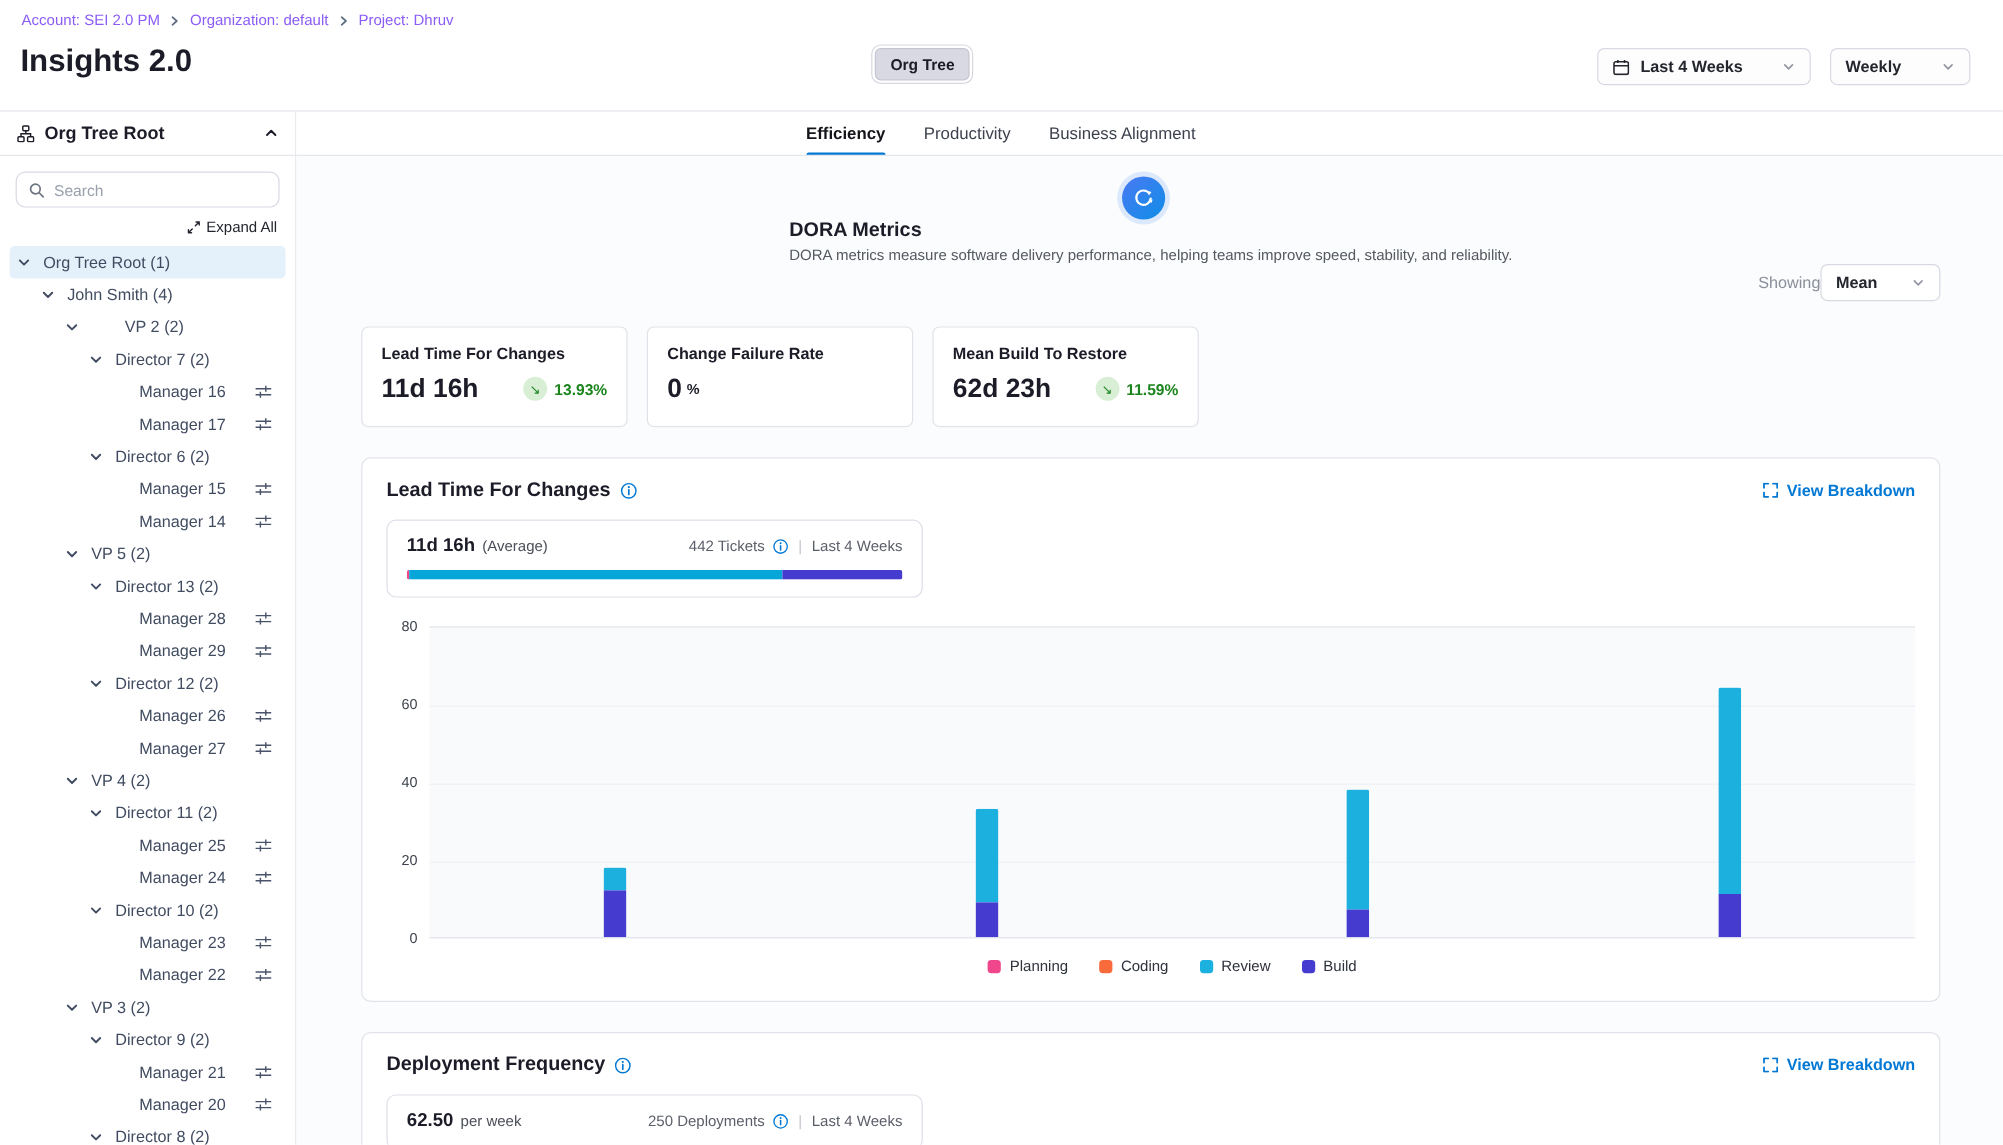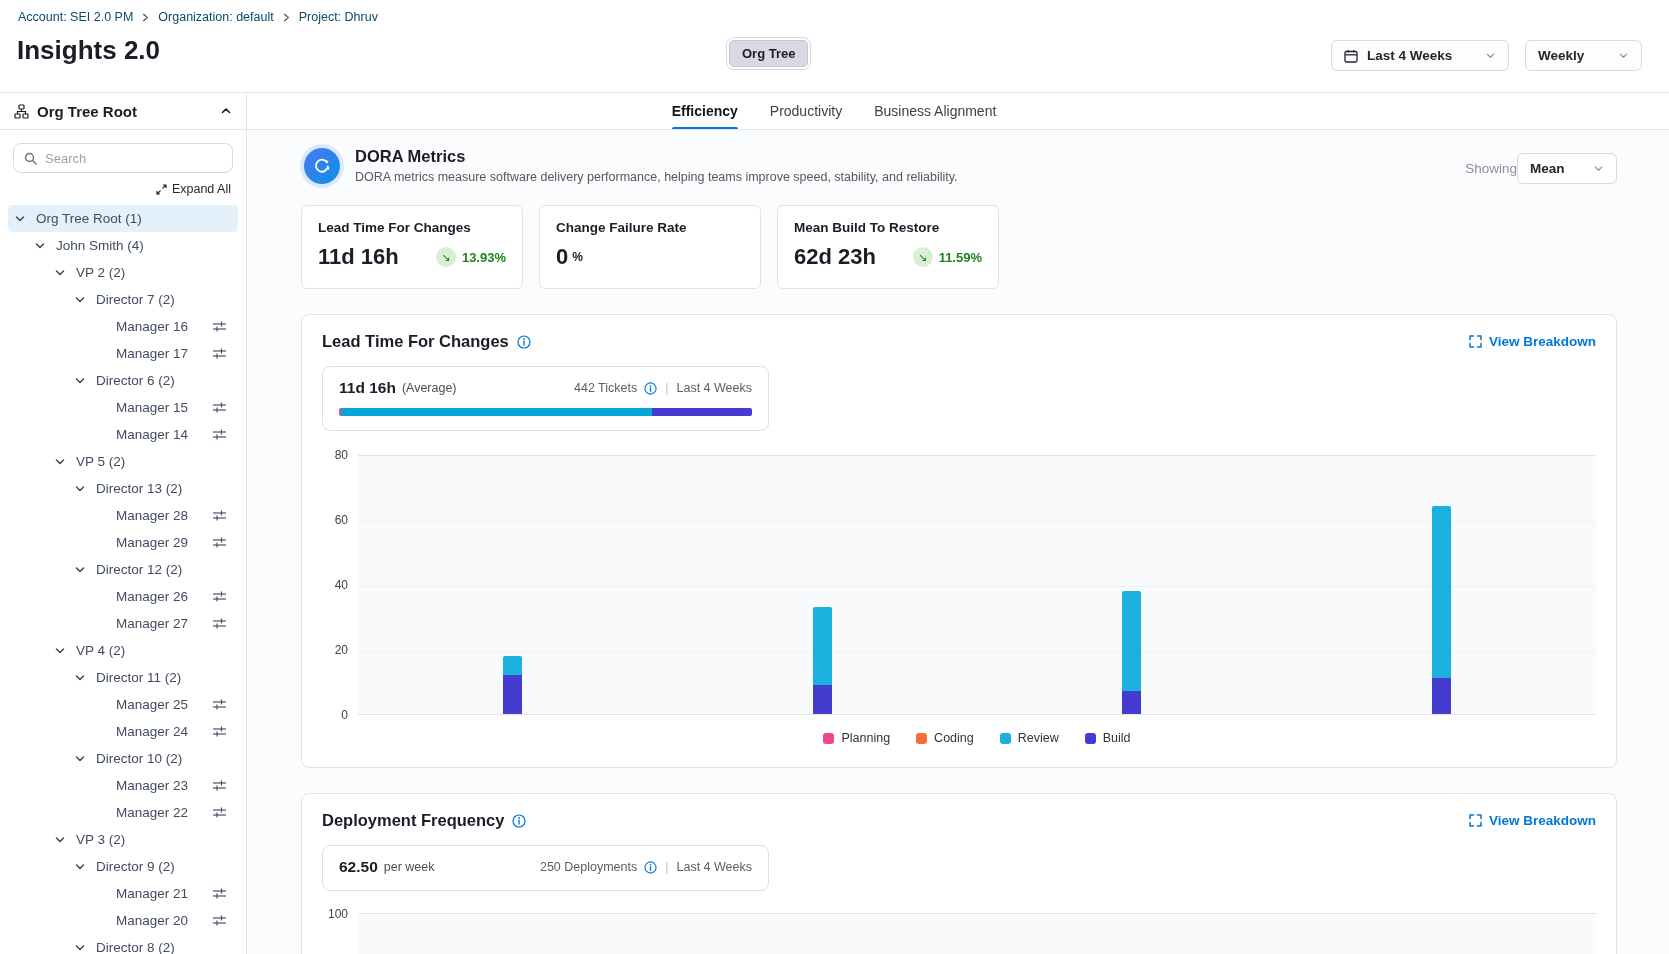--- a/index.html
+++ b/index.html
@@ -2,21 +2,21 @@
 <html><head>
 <meta charset="utf-8">
 <style>
   * { margin:0; padding:0; box-sizing:border-box; }
   html,body { width:1669px; height:954px; overflow:hidden; background:#fff;
     font-family:"Liberation Sans","DejaVu Sans",sans-serif; color:#1c1c28; }
 
   
   .header { position:relative; height:93px; background:#fff; border-bottom:1px solid #e4e6ec; }
   .breadcrumb { position:absolute; top:10px; left:18px; display:flex; align-items:center; gap:8px; font-size:12.5px; }
-  .crumb { color:#0c4a6e; cursor:pointer; white-space:nowrap; }
+  .crumb { color:#8b5cf6; cursor:pointer; white-space:nowrap; }
   .crumb-sep { display:flex; align-items:center; }
   .page-title { position:absolute; top:35px; left:17px; font-size:26px; font-weight:700; }
   .org-tree-wrap { position:absolute; left:726px; top:37px; border:1px solid #d6d7e0; border-radius:8px; padding:2px; background:#fff; }
   .org-tree-btn { background:#d8d9e2; border:1px solid #c5c6d1; border-radius:5px; padding:5px 12px;
     font-size:13px; font-weight:600; color:#1c1c28; cursor:pointer; font-family:inherit; }
   .header-controls { position:absolute; right:27px; top:40px; display:flex; gap:16px; }
   .select { height:31px; display:flex; align-items:center; gap:9px; padding:0 12px; border:1px solid #d8d9e2;
     border-radius:6px; background:#fdfdfe; font-size:13.5px; font-weight:600; color:#24262e; cursor:pointer; }
   .select .spacer { flex:1; }
   .select.w-range { width:178px; }
@@ -44,21 +44,21 @@
   .main { flex:1; display:flex; flex-direction:column; background:#fbfcfd; min-width:0; }
   .tabbar { height:37px; flex:0 0 37px; background:#fff; border-bottom:1px solid #e4e6ec;
     display:flex; align-items:center; justify-content:center; gap:32px; padding-right:248px; }
   .tab { height:100%; display:flex; align-items:center; font-size:14px; color:#3c414d; position:relative; cursor:pointer; }
   .tab.active { font-weight:700; color:#14151a; }
   .tab.active::after { content:""; position:absolute; left:0; right:0; bottom:0; height:2.5px; background:#0278d5; border-radius:2px 2px 0 0; }
 
   .content { flex:1; overflow:hidden; padding:17px 52px 0 54px; }
 
   
-  .dora-head { display:flex; align-items:flex-end; }
+  .dora-head { display:flex; align-items:center;flex-direction:column; }
   .dora-icon { width:36px; height:36px; border-radius:50%; flex:0 0 36px;
     background:linear-gradient(135deg,#4a79f2,#0f8ee8); box-shadow:0 0 0 4px #dce8fb;
     display:flex; align-items:center; justify-content:center; margin:0 15px 0 3px; }
   .dora-title { font-size:16.5px; font-weight:700; }
   .dora-desc { font-size:12.5px; color:#54585f; margin-top:4px; }
   .dora-showing { margin-left:auto; display:flex; align-items:center; }
   .showing-label { font-size:13.5px; color:#8b8e9a; }
   .select.w-mean { width:100px; background:#fff; }
 
   
@@ -214,21 +214,21 @@
   </div>
         <div class="tree-row" style="padding-left: 26px;">
     <span class="tree-chevron">
       <svg width="12" height="12" viewBox="0 0 12 12">
               <polyline points="2.5,4 6,7.5 9.5,4" fill="none" stroke="#414c61" stroke-width="1.6" stroke-linecap="round" stroke-linejoin="round"></polyline>
             </svg>
     </span>
     <span class="tree-label">John Smith (4)</span>
 
   </div>
-        <div class="tree-row" style="padding-left: 46px;">
+        <div class="tree-row" style="padding-left: 46px; gap: 28px;">
     <span class="tree-chevron">
       <svg width="12" height="12" viewBox="0 0 12 12">
               <polyline points="2.5,4 6,7.5 9.5,4" fill="none" stroke="#414c61" stroke-width="1.6" stroke-linecap="round" stroke-linejoin="round"></polyline>
             </svg>
     </span>
     <span class="tree-label">VP 2 (2)</span>
 
   </div>
         <div class="tree-row" style="padding-left: 66px;">
     <span class="tree-chevron">

